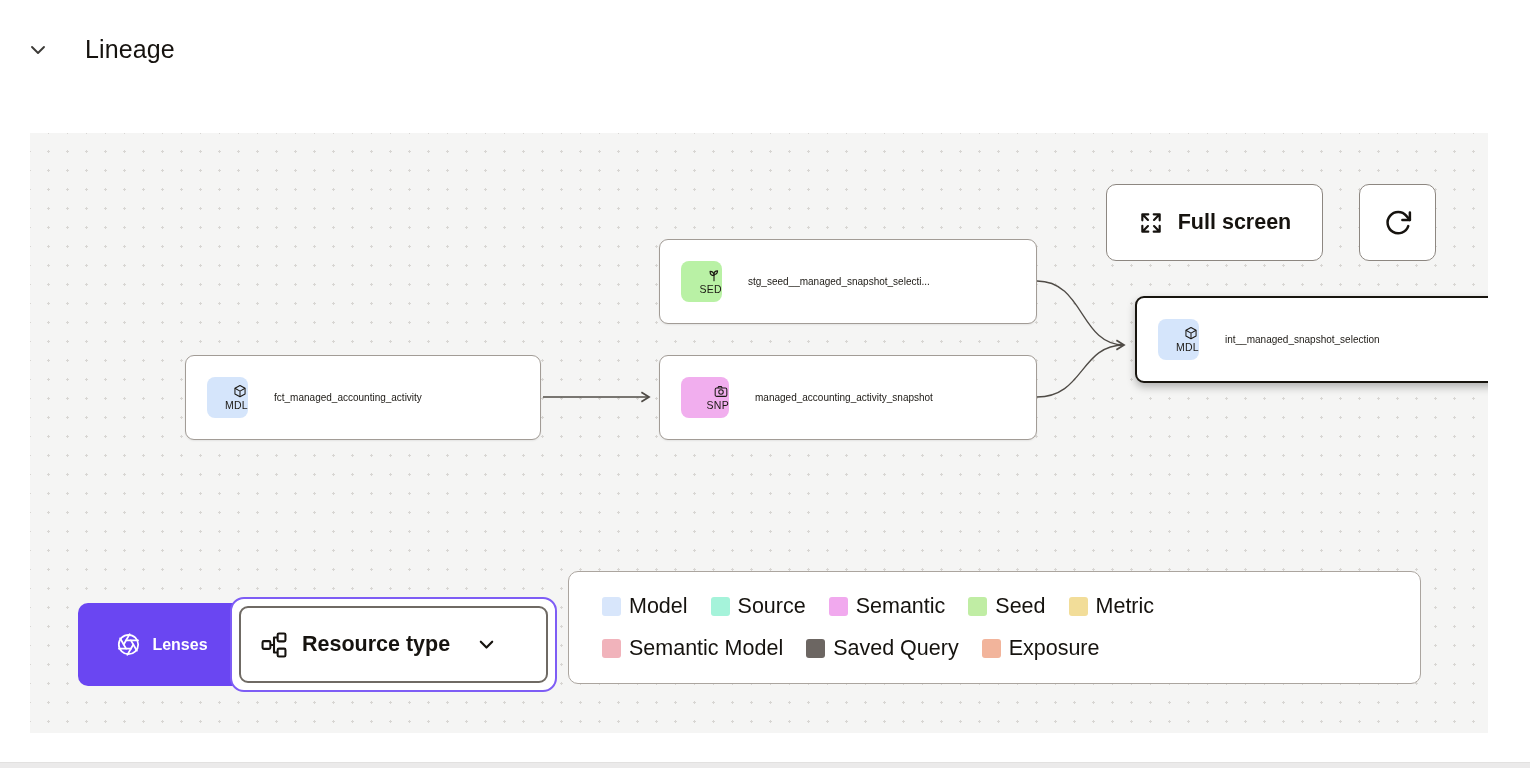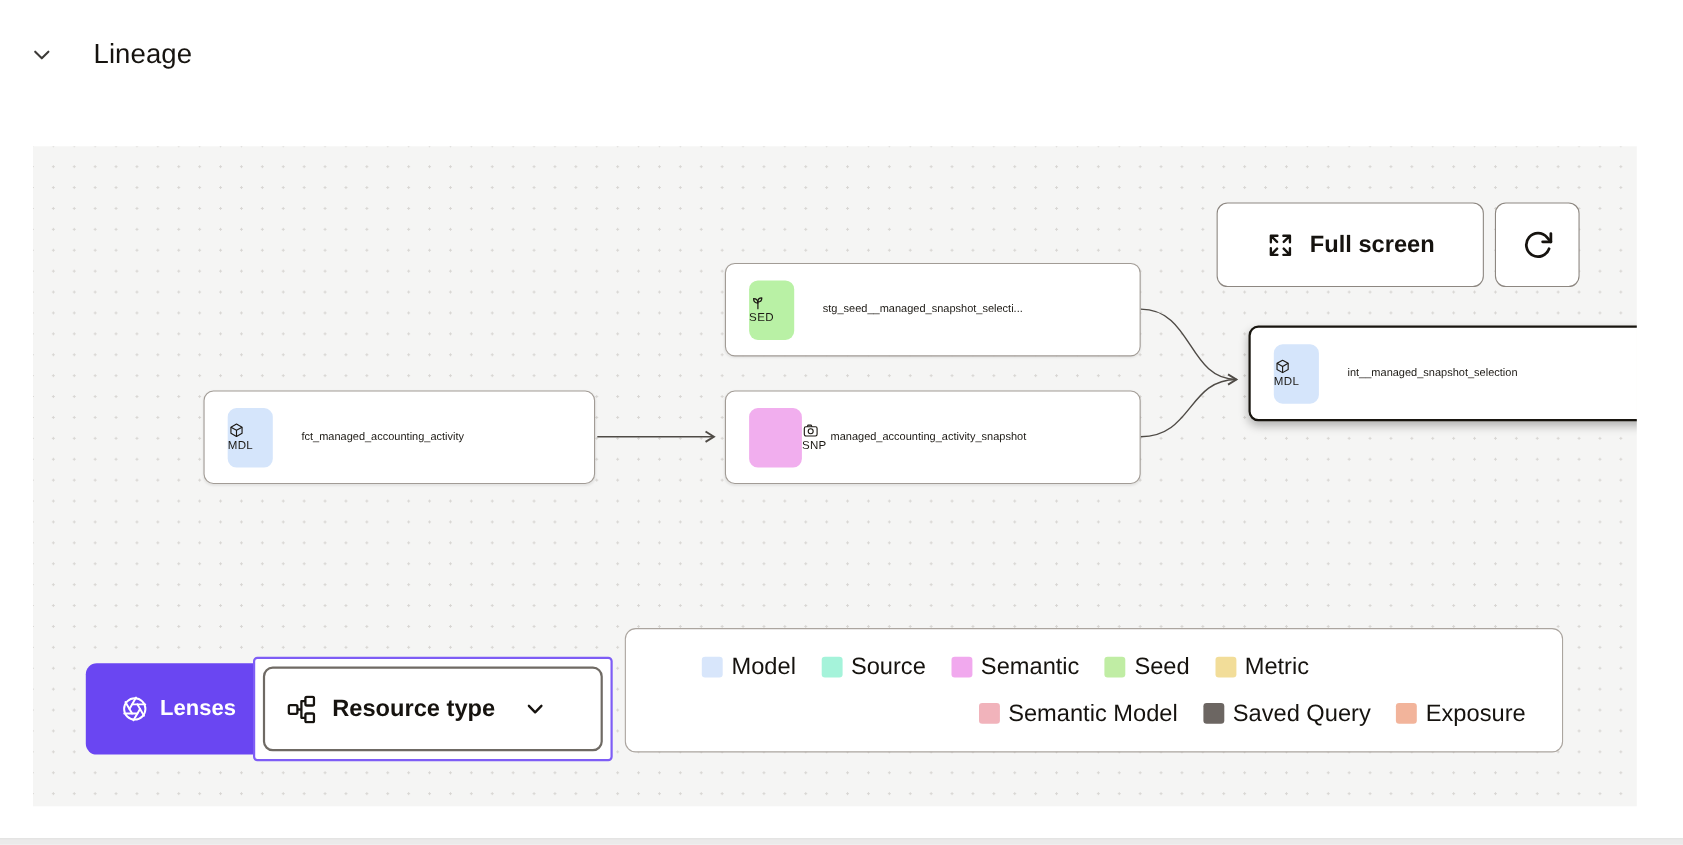--- a/index.html
+++ b/index.html
@@ -20,50 +20,50 @@
     background-size:19px 19px; background-position:9px 9px;
     overflow:hidden; }
 
   .edges { position:absolute; left:0; top:0; width:100%; height:100%; pointer-events:none; }
 
   
   .node { position:absolute; background:#ffffff; border:1px solid #a29c96; border-radius:9px;
     display:flex; align-items:center; gap:26px; padding-left:21px;
     box-shadow:0 1px 2px rgba(0,0,0,0.07); cursor:pointer; }
   .node.selected { border:2px solid #18150f; box-shadow:0 4px 9px rgba(0,0,0,0.28); }
-  .badge { width:41px; height:54px; border-radius:8px; flex:0 0 auto;
-    display:flex; flex-direction:column; align-items:flex-start; justify-content:center; gap:1px; }
+  .badge { width:41px; height:41px; border-radius:8px; flex:0 0 auto;
+    display:flex; flex-direction:column; align-items:flex-end; justify-content:center; gap:1px; }
   .badge svg { display:block; }
   .badge-code { font-size:10.5px; font-weight:500; letter-spacing:0.3px; color:#1c1914; line-height:1; }
   .node-label { font-size:10px; color:#1c1914; white-space:nowrap; }
 
   
   .btn { background:#ffffff; border:1.5px solid #8d8781; border-radius:10px;
     display:flex; align-items:center; justify-content:center; cursor:pointer; }
-  .fullscreen-btn { position:absolute; left:1076px; top:51px; width:243px; height:77px;
+  .fullscreen-btn { position:absolute; left:1076px; top:51px; width:217px; height:77px;
     gap:14px; font-size:21.5px; font-weight:600; color:#16130f; }
   .refresh-btn { position:absolute; left:1329px; top:51px; width:77px; height:77px; }
 
   
   .lenses-btn { position:absolute; left:48px; top:470px; width:168px; height:83px;
     background:#6a46f2; border:none; border-radius:10px; display:flex; align-items:center;
-    justify-content:center; gap:11px; color:#ffffff; font-size:20px; font-weight:600; cursor:pointer; }
+    justify-content:center; gap:11px; color:#ffffff; font-size:16px; font-weight:600; cursor:pointer; }
   .resource-ring { position:absolute; left:200px; top:464px; width:327px; height:95px;
-    background:#ffffff; border:2.5px solid #7e5df5; border-radius:4px; padding:7px; }
+    background:#ffffff; border:2.5px solid #7e5df5; border-radius:14px; padding:7px; }
   .resource-btn { width:100%; height:100%; background:#ffffff; border:2px solid #6f6a64;
     border-radius:9px; display:flex; align-items:center; padding:0 20px; gap:15px;
     font-size:21.5px; font-weight:600; color:#16130f; cursor:pointer; }
   .resource-btn .chev { margin-left:12px; display:flex; align-items:center; }
 
   
   .legend { position:absolute; left:538px; top:438px; width:853px; height:113px;
     background:#ffffff; border:1.5px solid #aba59f; border-radius:10px;
     display:flex; flex-direction:column; justify-content:center; gap:17px; padding:0 33px; }
-  .legend-row { display:flex; align-items:center; gap:23px;margin-left:36px; }
-  .legend-row.second { margin-left:17px;justify-content:flex-end; }
+  .legend-row { display:flex; align-items:center; gap:23px; }
+  .legend-row.second { margin-left:0; }
   .legend-item { display:flex; align-items:center; gap:8px; }
   .swatch { width:19px; height:19px; border-radius:3px; flex:0 0 auto; }
   .legend-item span:last-child { font-size:21.5px; color:#16130f; }
 
   
   .bottom-strip { position:absolute; left:0; bottom:0; width:100%; height:6px;
     background:#ebeaea; border-top:1px solid #e2e1e0; }
 </style>
 </head>
 <body>

